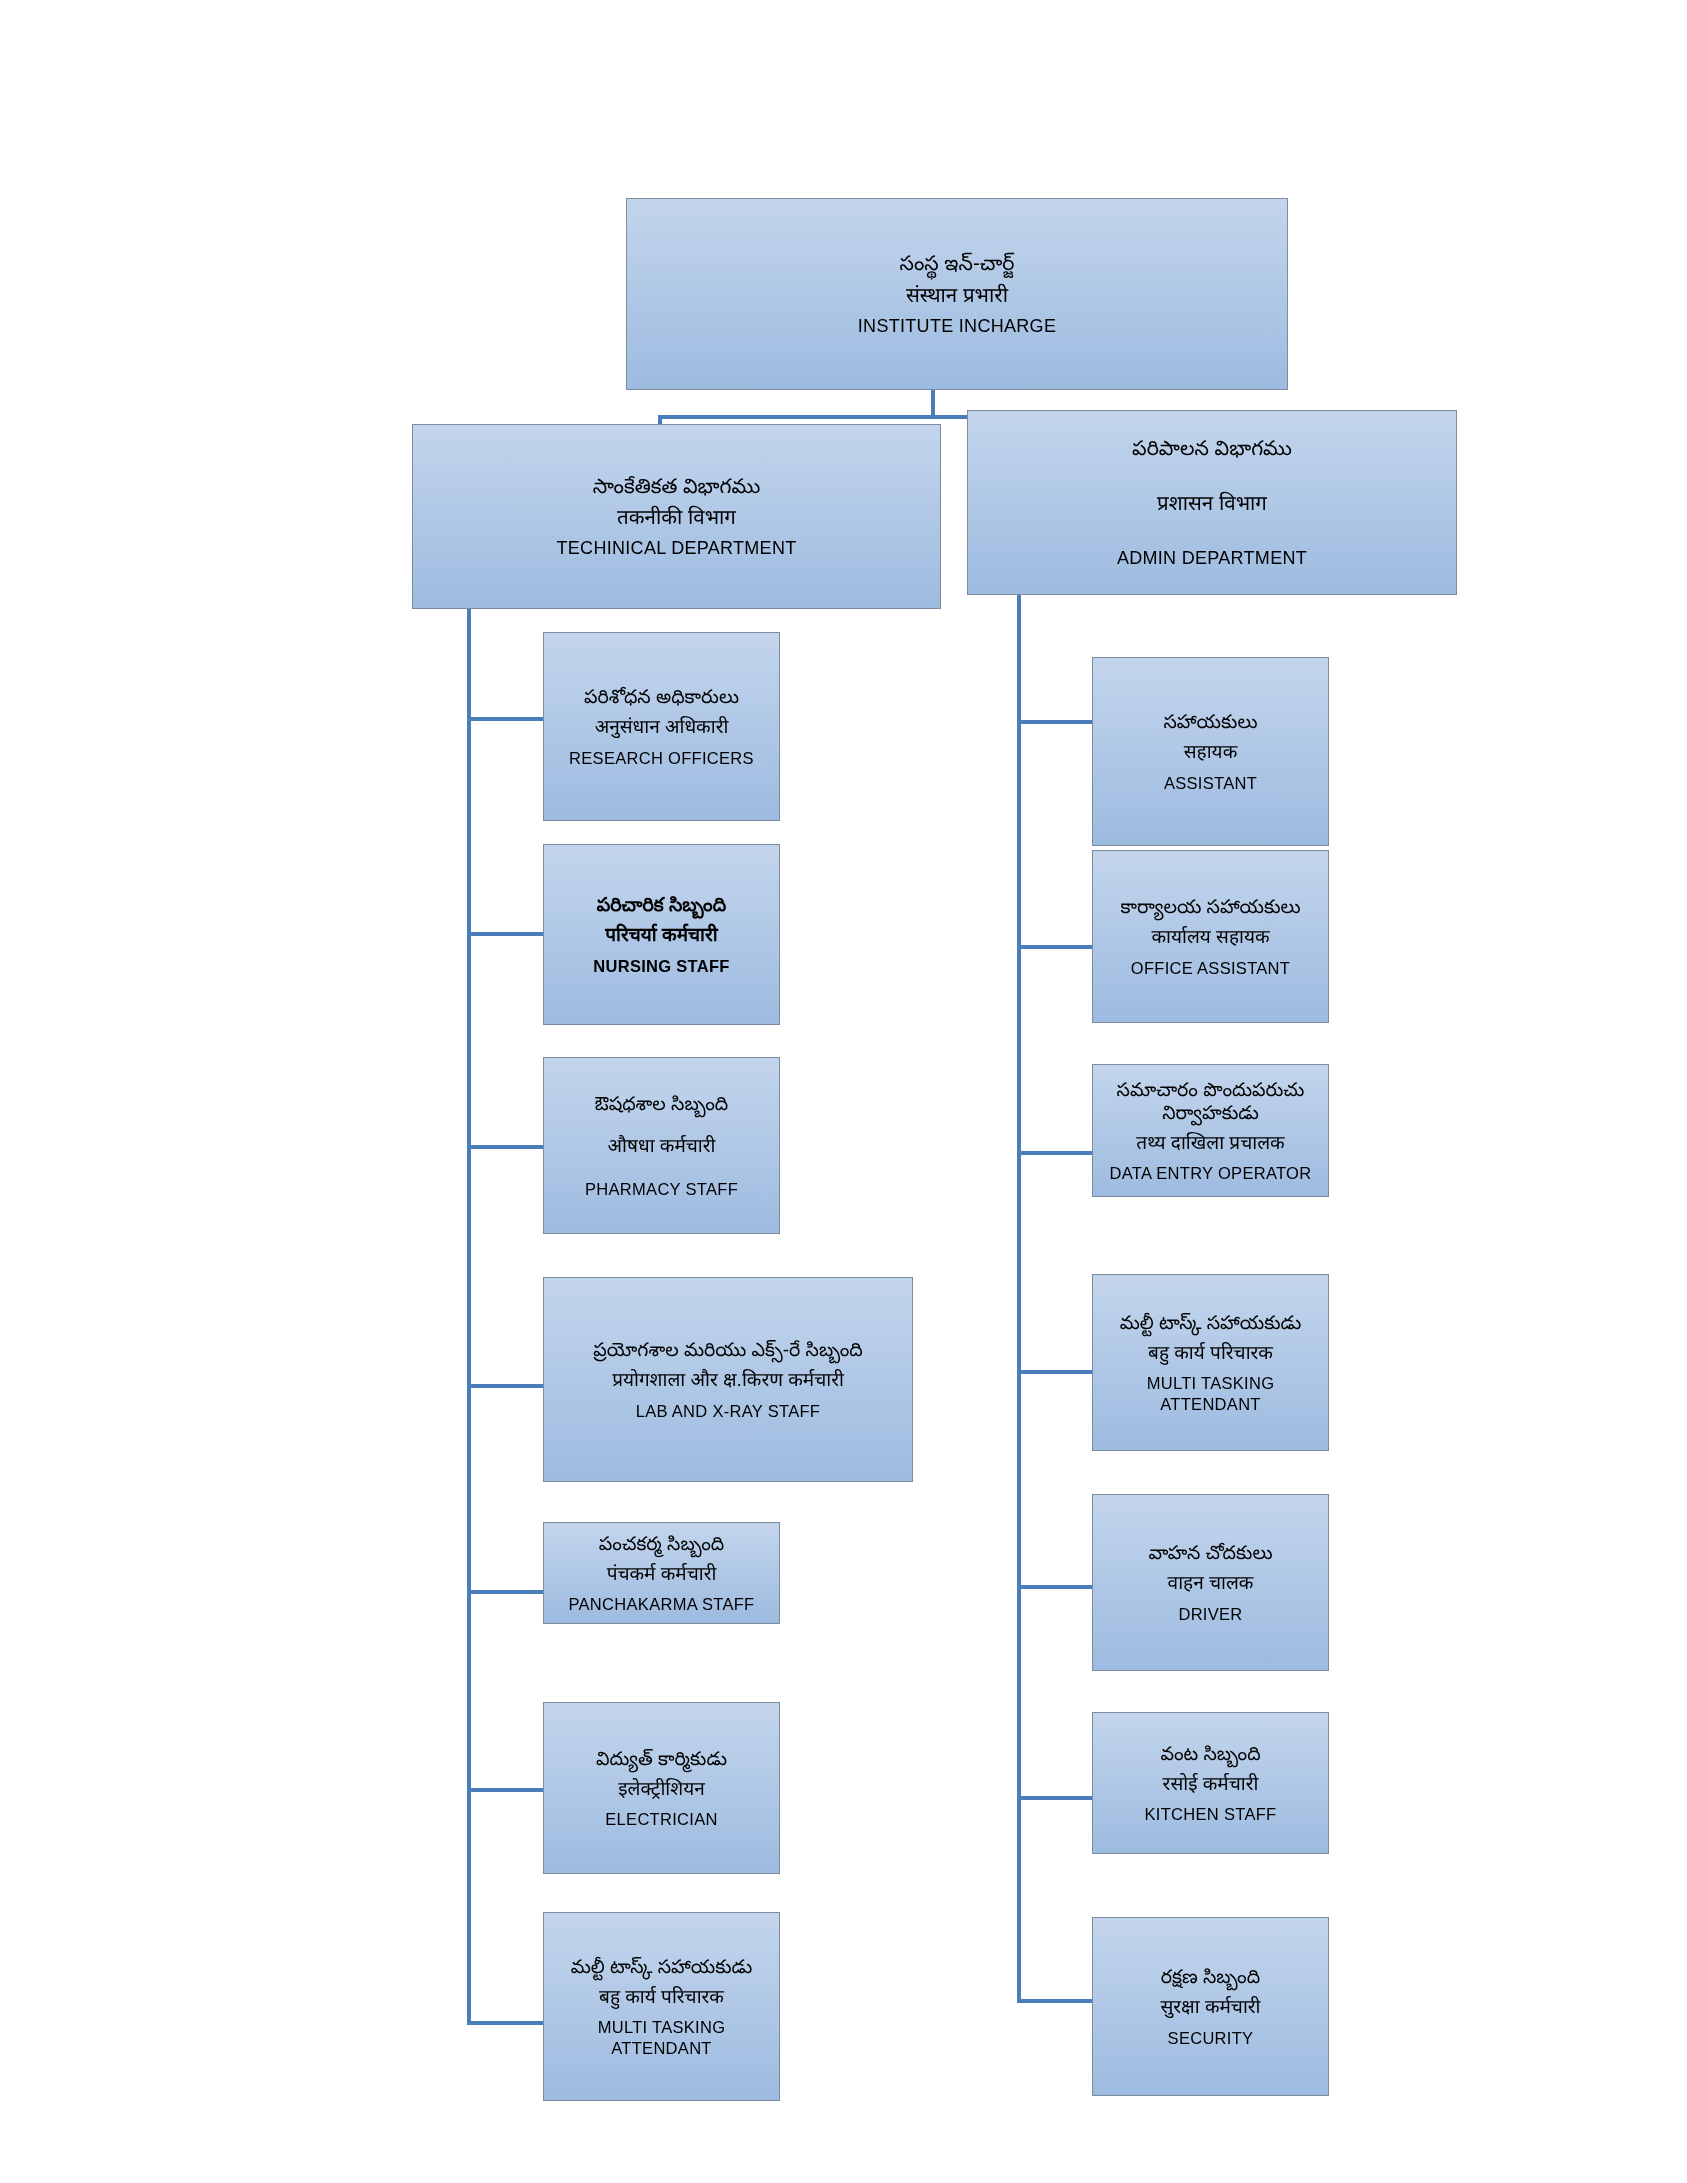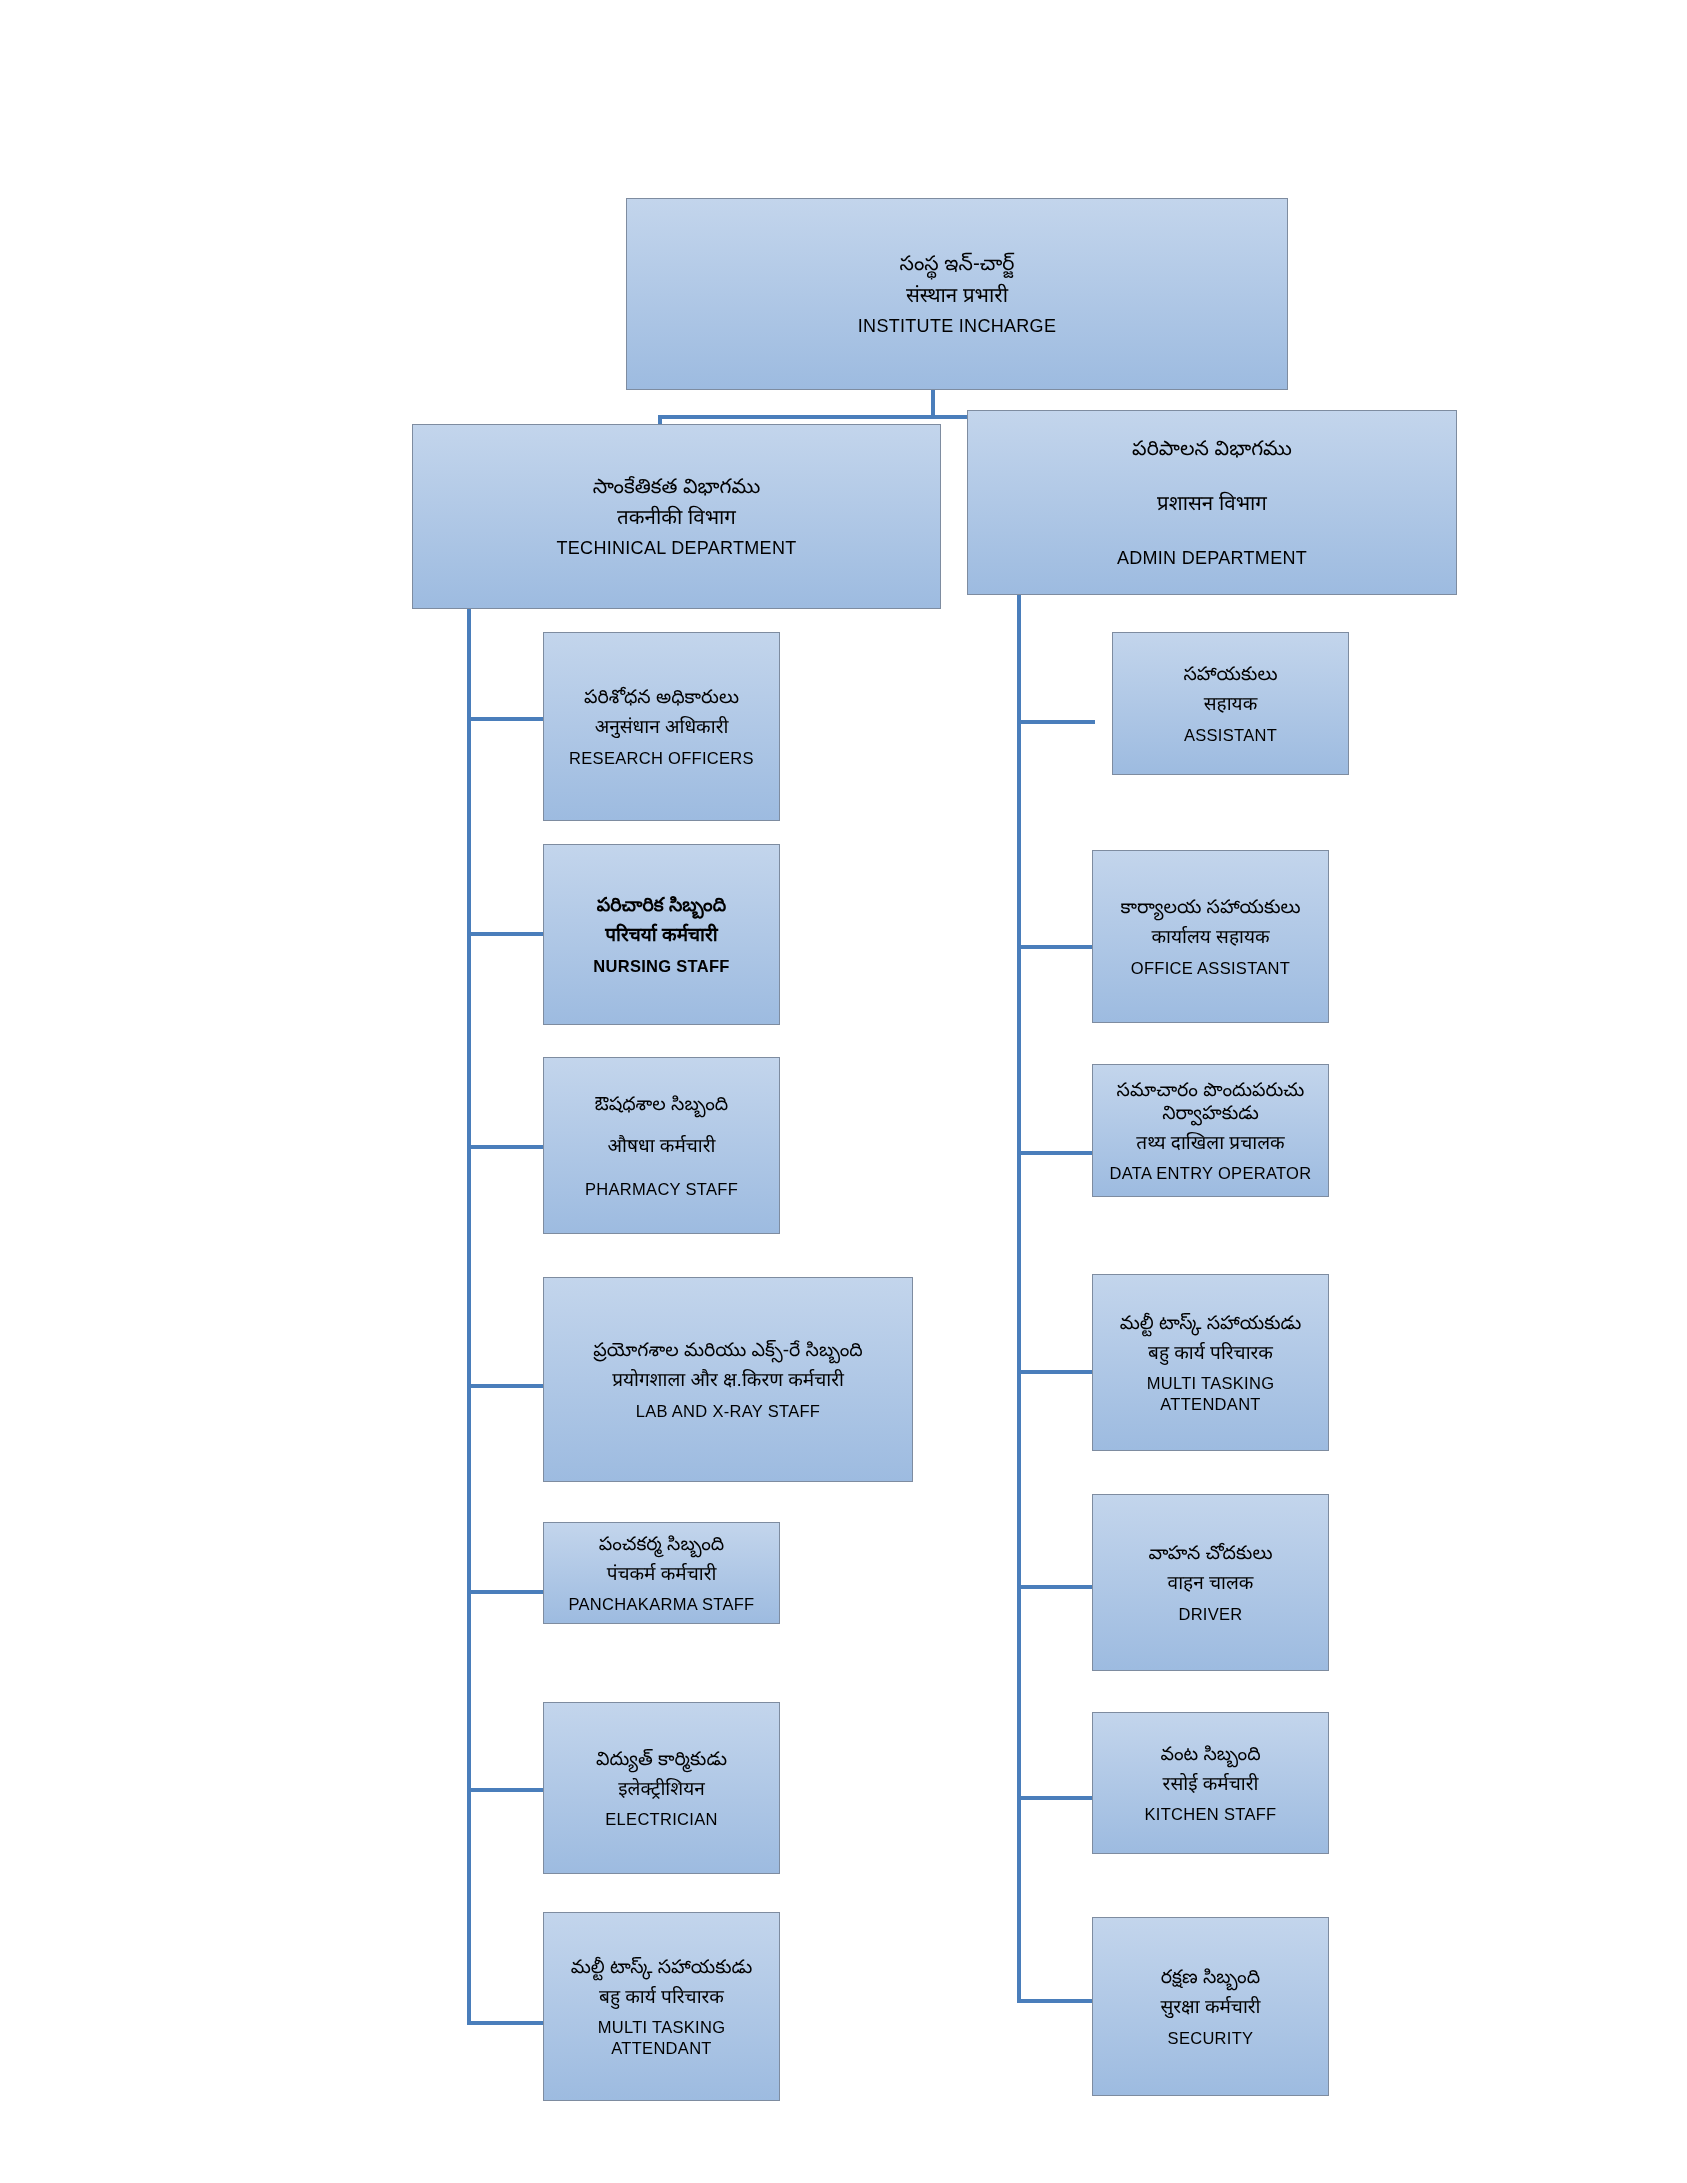--- a/index.html
+++ b/index.html
@@ -168,21 +168,21 @@
     <span class="ln hi">इलेक्ट्रीशियन</span>
     <span class="ln en">ELECTRICIAN</span>
   </div>
 
   <div class="node leaf leaf-left" style="top:1912px; height:189px;">
     <span class="ln te">మల్టీ టాస్క్ సహాయకుడు</span>
     <span class="ln hi">बहु कार्य परिचारक</span>
     <span class="ln en">MULTI   TASKING ATTENDANT</span>
   </div>
 
-  <div class="node leaf leaf-right" style="top:632px; height:143px;margin-left:20px;">
+  <div class="node leaf leaf-right" style="top:657px; height:189px;">
     <span class="ln te">సహాయకులు</span>
     <span class="ln hi">सहायक</span>
     <span class="ln en">ASSISTANT</span>
   </div>
 
   <div class="node leaf leaf-right" style="top:850px; height:173px;">
     <span class="ln te">కార్యాలయ సహాయకులు</span>
     <span class="ln hi">कार्यालय सहायक</span>
     <span class="ln en">OFFICE ASSISTANT</span>
   </div>

